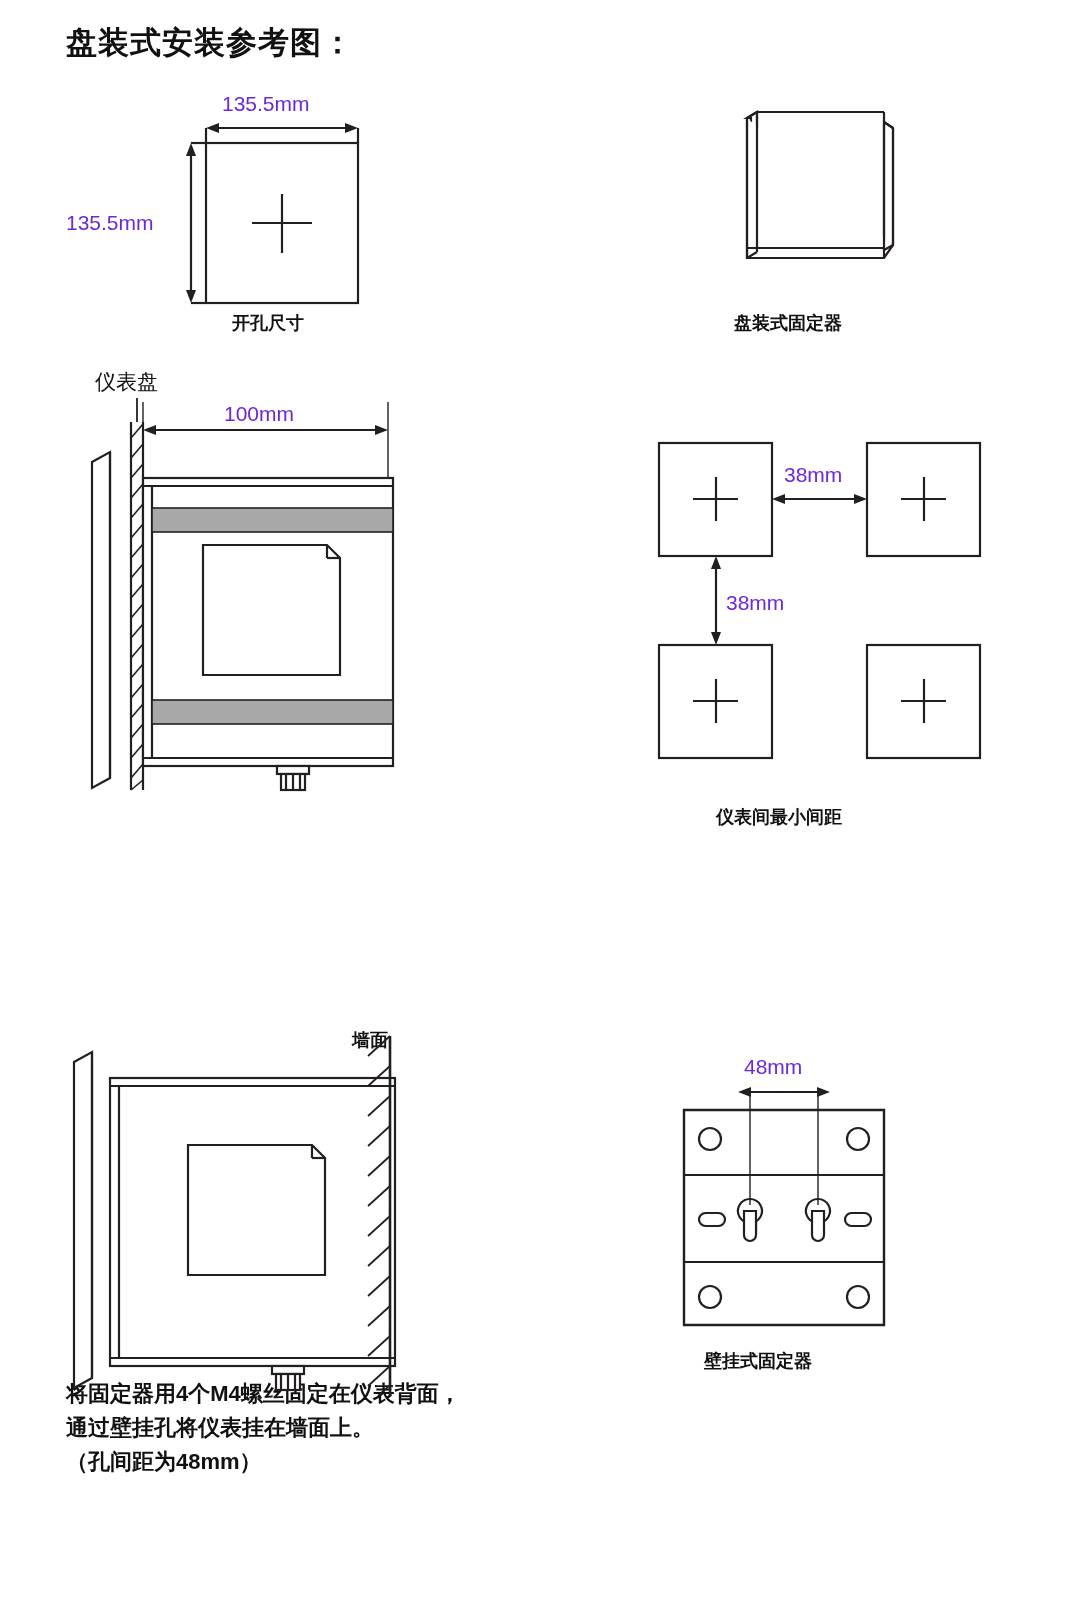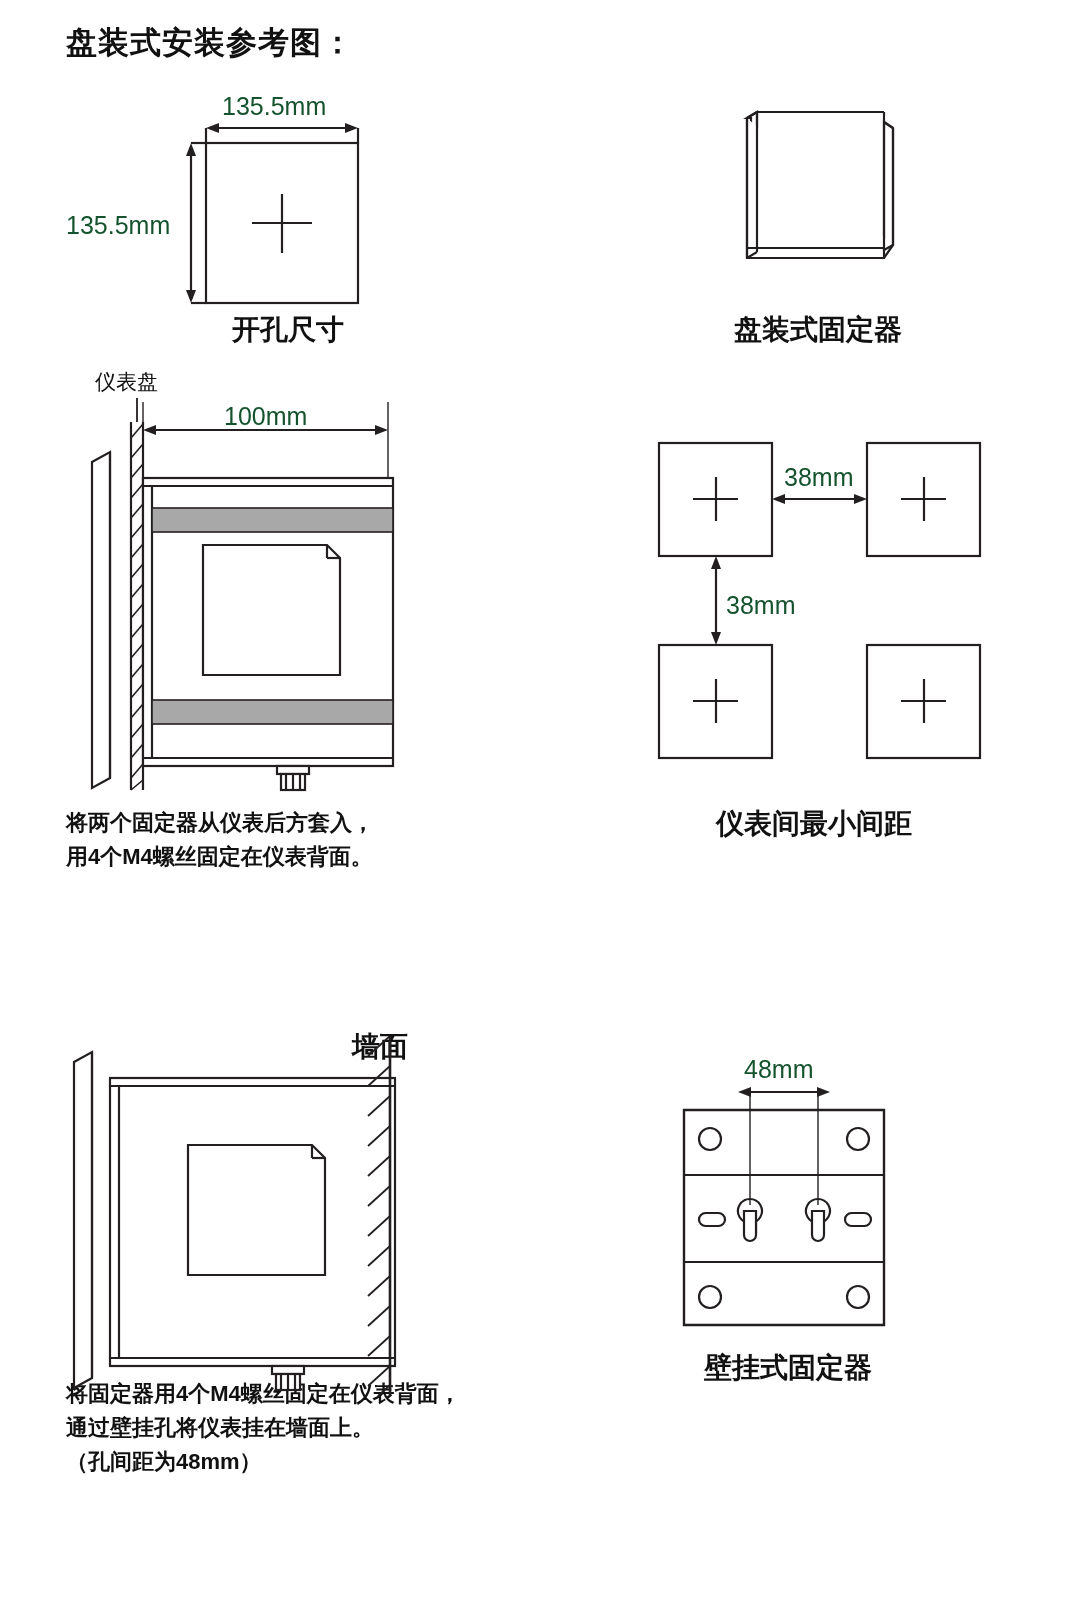--- a/index.html
+++ b/index.html
@@ -24,35 +24,35 @@
   .section-title {
     position: absolute;
     font-size: 31px;
     font-weight: bold;
     letter-spacing: 1px;
     color: #111;
     white-space: nowrap;
   }
   .caption {
     position: absolute;
-    font-size: 28px;
+    font-size: 18px;
     font-weight: bold;
     color: #111;
     white-space: nowrap;
   }
   .label {
     position: absolute;
     font-size: 21px;
     color: #111;
     white-space: nowrap;
   }
   .dim-label {
     position: absolute;
-    font-size: 25px;
-    color: #14532d;
+    font-size: 21px;
+    color: #6d28d9;
     white-space: nowrap;
   }
   .note {
     position: absolute;
     font-size: 22px;
     font-weight: bold;
     line-height: 34px;
     color: #111;
     white-space: pre-line;
   }
@@ -78,22 +78,20 @@
 
   <div class="caption" style="left:734px; top:311px;">盘装式固定器</div>
 
   <div class="label" style="left:95px; top:368px;">仪表盘</div>
   <div class="dim-label" style="left:224px; top:402px;text-align:center;">100mm</div>
 
   <div class="dim-label" style="left:784px; top:463px;">38mm</div>
   <div class="dim-label" style="left:726px; top:591px;">38mm</div>
   <div class="caption" style="left:716px; top:805px;">仪表间最小间距</div>
 
-  <div class="note" style="left:66px; top:806px;">将两个固定器从仪表后方套入，
-用4个M4螺丝固定在仪表背面。</div>
 
 
   <div class="caption" style="left:352px; top:1028px;">墙面</div>
 
   <div class="dim-label" style="left:744px; top:1055px;">48mm</div>
   <div class="caption" style="left:704px; top:1349px;">壁挂式固定器</div>
 
   <div class="note" style="left:66px; top:1377px;">将固定器用4个M4螺丝固定在仪表背面，
 通过壁挂孔将仪表挂在墙面上。
 （孔间距为48mm）</div>

